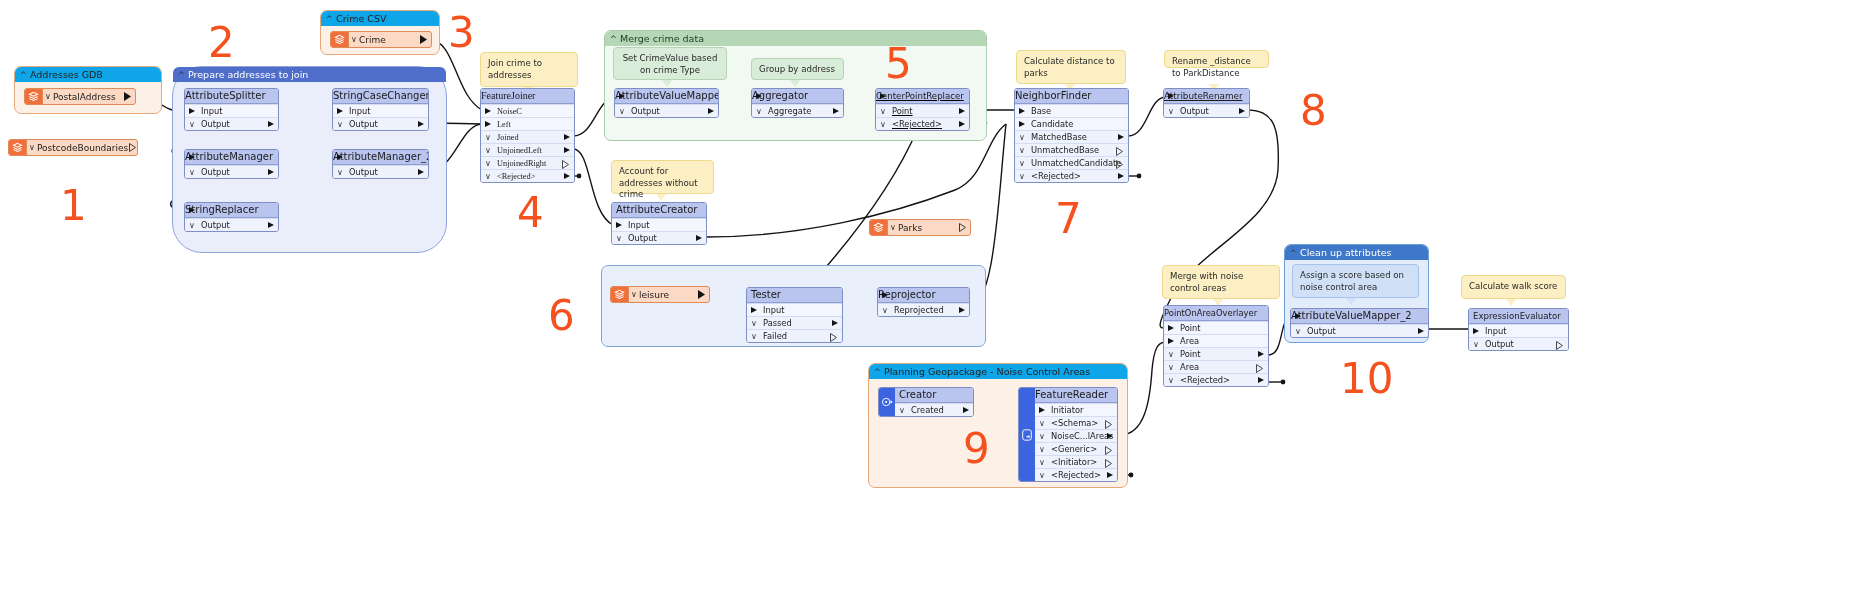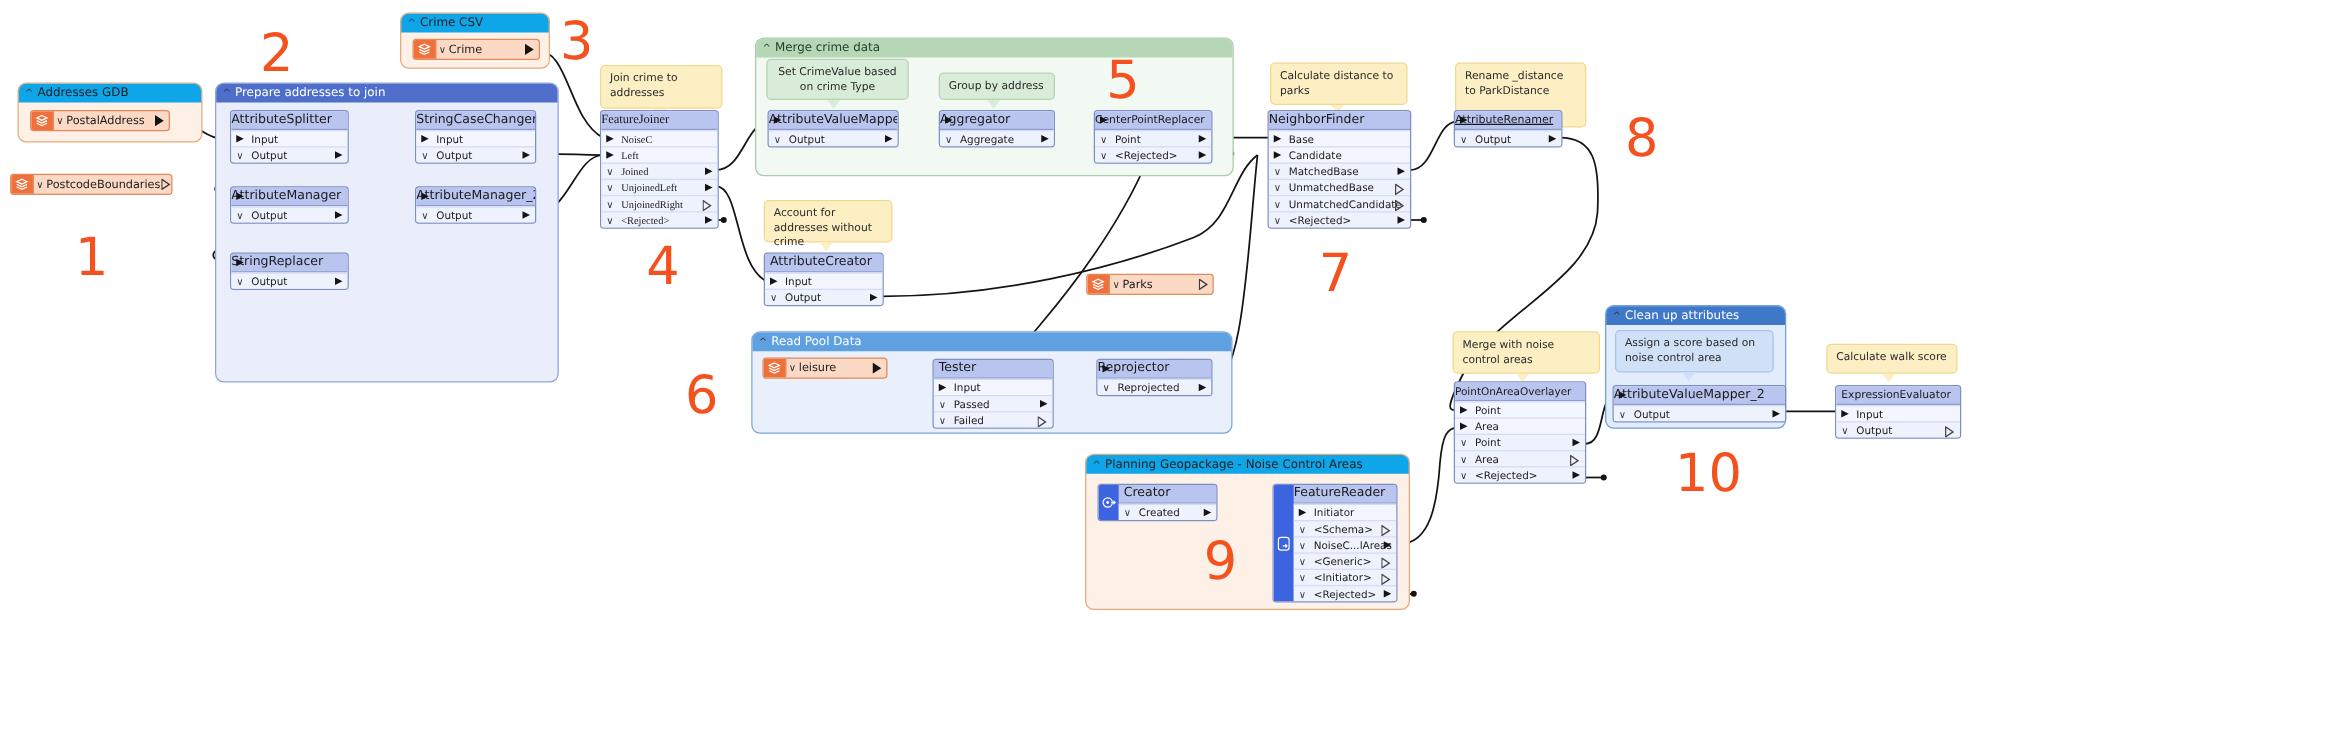--- a/index.html
+++ b/index.html
@@ -145,21 +145,21 @@
     <path d="M573,176 L578,176" stroke="#141414" stroke-width="1.4" fill="none"></path>
   </svg>
 
   <div class="group g-orange" style="left:14px;top:66px;width:148px;height:48px;">
     <div class="group-hdr">
       <span class="caret">^</span><span>Addresses GDB</span>
     </div>
     <div class="group-body"></div>
   </div>
 
-  <div class="group g-blue" style="left:172px;top:66px;width:275px;height:240px;">
+  <div class="group g-blue" style="left:172px;top:66px;width:275px;height:187px;border-radius:30px;">
     <div class="group-hdr">
       <span class="caret">^</span><span>Prepare addresses to join</span>
     </div>
     <div class="group-body"></div>
   </div>
 
   <div class="group g-orange" style="left:320px;top:10px;width:120px;height:45px;">
     <div class="group-hdr">
       <span class="caret">^</span><span>Crime CSV</span>
     </div>
@@ -167,23 +167,20 @@
   </div>
 
   <div class="group g-green" style="left:604px;top:30px;width:383px;height:111px;">
     <div class="group-hdr">
       <span class="caret">^</span><span>Merge crime data</span>
     </div>
     <div class="group-body"></div>
   </div>
 
   <div class="group g-blue2" style="left:601px;top:265px;width:385px;height:82px;">
-    <div class="group-hdr">
-      <span class="caret">^</span><span>Read Pool Data</span>
-    </div>
     <div class="group-body"></div>
   </div>
 
   <div class="group g-orange" style="left:868px;top:363px;width:260px;height:125px;">
     <div class="group-hdr">
       <span class="caret">^</span><span>Planning Geopackage - Noise Control Areas</span>
     </div>
     <div class="group-body"></div>
   </div>
 
@@ -308,21 +305,21 @@
     <div class="note-stem green" style="left:48px;top:32px;"></div>
   </div>
   <div class="note green" style="left:751px;top:58px;width:93px;height:22px;">
     <span>Group by address</span>
     <div class="note-stem green" style="left:38px;top:21px;"></div>
   </div>
   <div class="note" style="left:1016px;top:50px;width:110px;height:34px;">
     <span>Calculate distance to parks</span>
     <div class="note-stem" style="left:48px;top:33px;"></div>
   </div>
-  <div class="note" style="left:1164px;top:50px;width:105px;height:52px;">
+  <div class="note" style="left:1164px;top:50px;width:105px;height:18px;">
     <span>Rename _distance to ParkDistance</span>
     <div class="note-stem" style="left:44px;top:33px;"></div>
   </div>
   <div class="note" style="left:611px;top:160px;width:103px;height:34px;">
     <span>Account for addresses without crime</span>
     <div class="note-stem" style="left:44px;top:33px;"></div>
   </div>
   <div class="note" style="left:1162px;top:265px;width:118px;height:34px;">
     <span>Merge with noise control areas</span>
     <div class="note-stem" style="left:50px;top:33px;"></div>
@@ -395,21 +392,21 @@
   </div>
 
   <div class="node" style="left:751px;top:88px;width:93px;">
     <div class="title" style="position:relative;">
       <span class="pin-in" style="top:3.5px;"></span>
       <span>Aggregator</span>
     </div>
     <div class="port"><span class="pin-v">∨</span><span>Aggregate</span><span class="pin-out"></span></div>
   </div>
 
-  <div class="node" style="left:875px;top:88px;width:95px;">
+  <div class="node" style="left:875px;top:88px;width:95px;text-decoration:underline;">
     <div class="title" style="position:relative;">
       <span class="pin-in" style="top:3.5px;"></span>
       <span style="font-size:8.6px;">CenterPointReplacer</span>
     </div>
     <div class="port"><span class="pin-v">∨</span><span>Point</span><span class="pin-out"></span></div>
     <div class="port"><span class="pin-v">∨</span><span>&lt;Rejected&gt;</span><span class="pin-out"></span></div>
   </div>
 
   <div class="node" style="left:1014px;top:88px;width:115px;">
     <div class="title">NeighborFinder</div>

